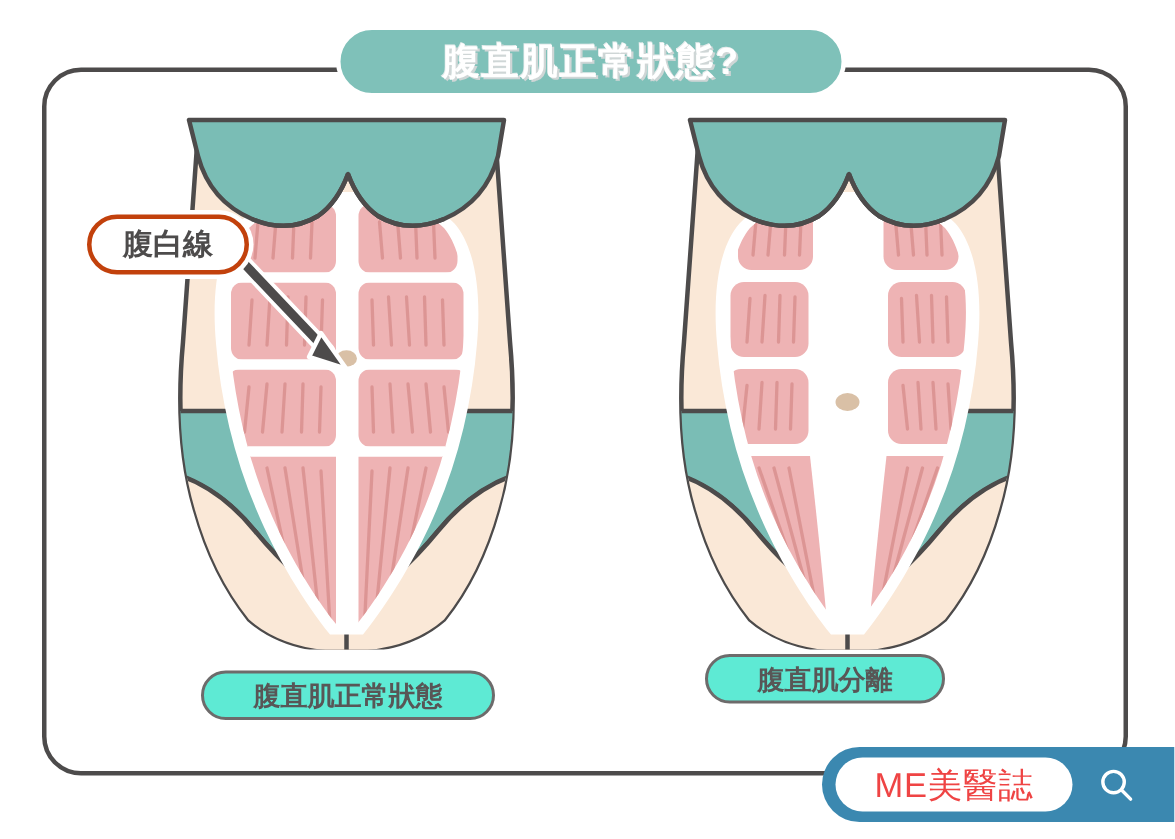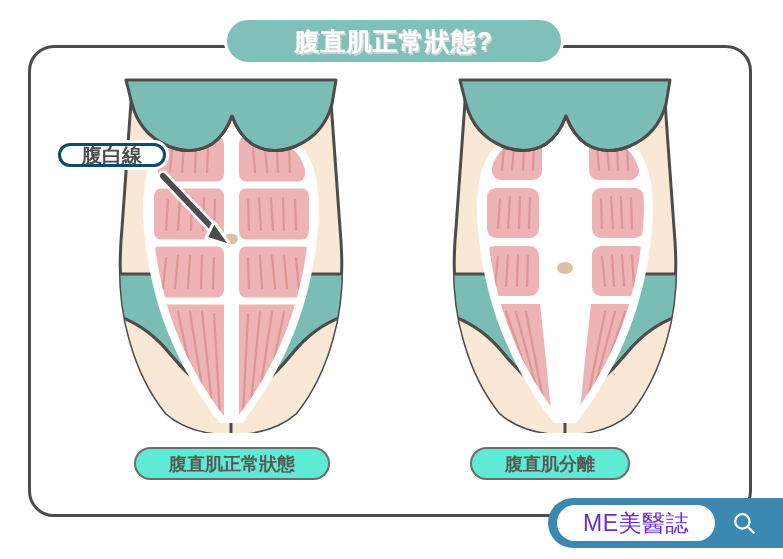--- a/index.html
+++ b/index.html
@@ -21,22 +21,22 @@
     z-index:20;
   }
   #title-text{
     font-size:25px; font-weight:bold; color:#ffffff; letter-spacing:1px;
     white-space:nowrap; line-height:1;
     text-shadow:1.5px 1.5px 0 #cfd6d6, -0.5px -0.5px 0 #e6ecec;
   }
 
   
   #callout{
-    position:absolute; left:58px; top:143px; width:108px; height:24px;
-    background:#ffffff; border:3px solid #0c4a6e; border-radius:21px;
+    position:absolute; left:58px; top:143px; width:108px; height:40px;
+    background:#ffffff; border:3px solid #c2410c; border-radius:21px;
     box-sizing:border-box; display:flex; align-items:center; justify-content:center;
     z-index:18;
     box-shadow:0 0 0 3px #ffffff;
   }
   #callout-text{font-size:20px;font-weight:bold;color:#4d4b4b;white-space:nowrap;line-height:1;}
 
   
   #arrow-layer{position:absolute;left:0;top:0;width:783px;height:559px;z-index:17;pointer-events:none;}
 
   
@@ -44,34 +44,34 @@
   #figure-normal{left:96px;width:270px;height:355px;}
   #figure-diastasis{left:430px;width:270px;height:355px;}
 
   
   .caption{
     position:absolute; height:33px; background:#5eead4;
     border:2.5px solid #6d6b6b; border-radius:17px; box-sizing:border-box;
     display:flex; align-items:center; justify-content:center;
   }
   #caption-normal{left:134px;top:447px;width:196px;}
-  #caption-diastasis{left:470px;top:447px;width:160px;}
+  #caption-diastasis{left:470px;top:436px;width:160px;}
   .caption-text{font-size:18px;font-weight:bold;color:#585656;white-space:nowrap;line-height:1;}
 
   
   #logo{
     position:absolute; left:548px; top:498px; width:235px; height:50px;
     background:#3b88b0; border-radius:25px 0 0 25px; box-sizing:border-box;
     display:flex; align-items:center; z-index:25;
   }
   #logo-pill{
     margin-left:9px; width:158px; height:36px; background:#ffffff;
     border-radius:18px; display:flex; align-items:center; justify-content:center;
   }
-  #logo-text{font-size:23px;color:#6d28d9;letter-spacing:0.5px;line-height:1;white-space:nowrap;}
+  #logo-text{font-size:23px;color:#ef4444;letter-spacing:0.5px;line-height:1;white-space:nowrap;}
   #logo-search{margin-left:14px;width:30px;height:30px;display:flex;align-items:center;justify-content:center;}
 </style>
 </head>
 <body>
 
 <div id="frame"></div>
 
 <div id="title-pill">
   <span id="title-text">腹直肌正常狀態?</span>
 </div>

